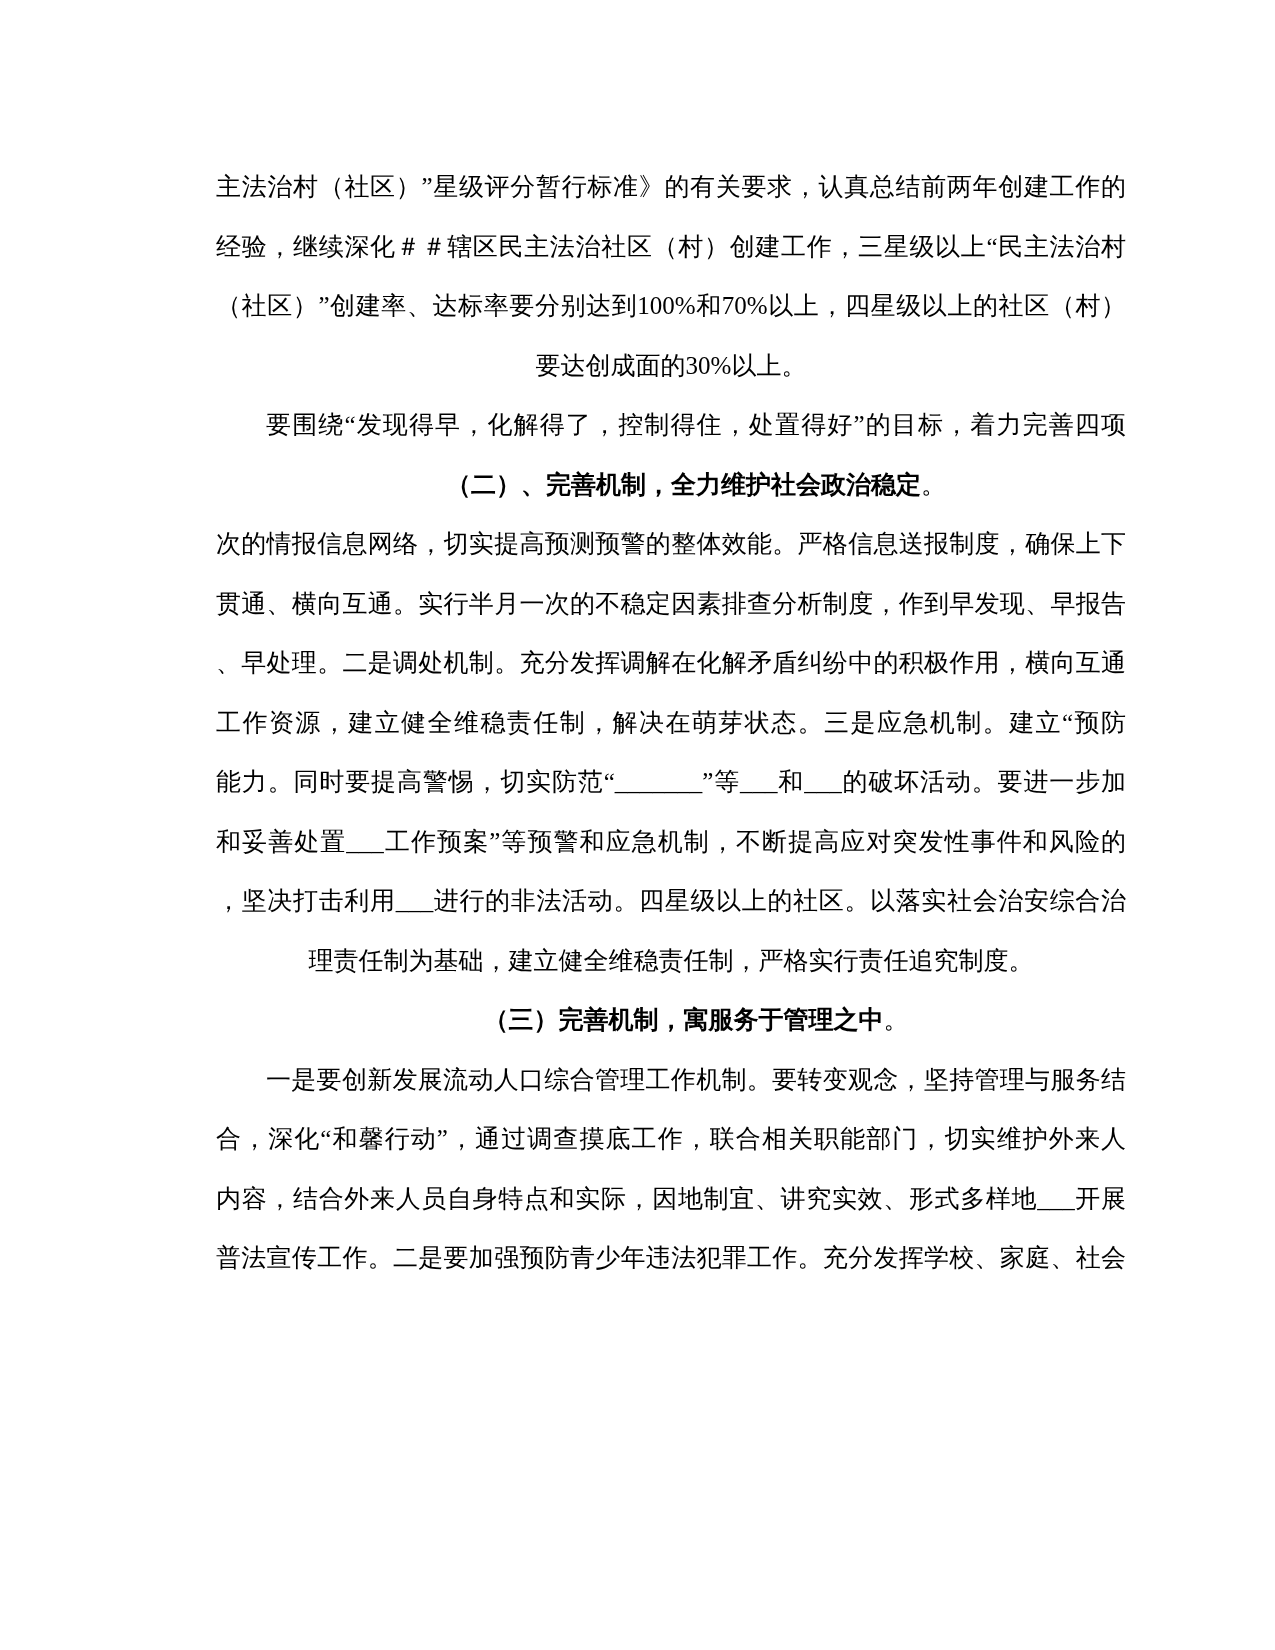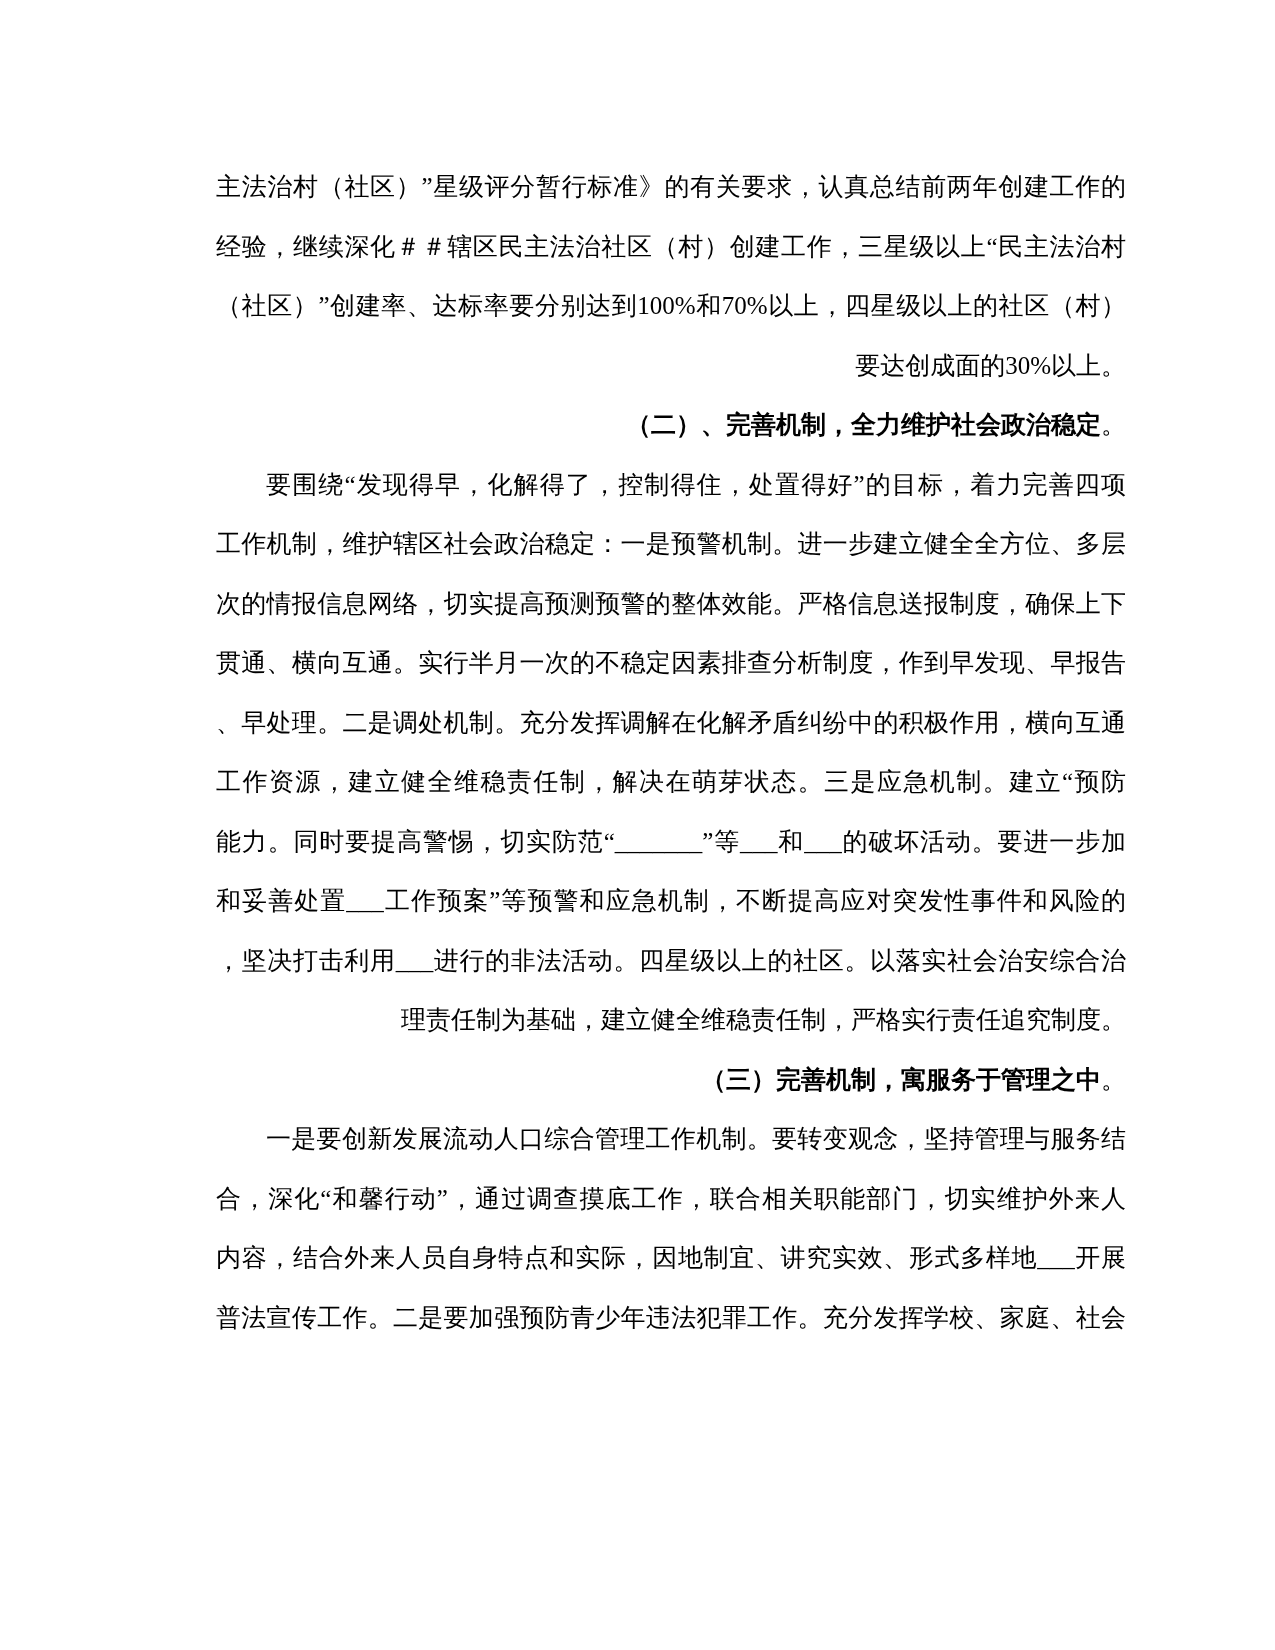--- a/index.html
+++ b/index.html
@@ -17,21 +17,21 @@
     left:180px;
     top:157px;
     width:910px;
     margin-left:36px;
   }
   .line{
     height:59.5px;
     line-height:59.5px;
     font-size:25px;
     letter-spacing:0;
-    text-align:right;
+    text-align:center;
   }
   .line.fill{
     text-align:justify;
     text-align-last:justify;
     -moz-text-align-last:justify;
   }
   .line.indent{
     text-indent:2em;
   }
   .line.heading{
@@ -45,23 +45,22 @@
 </style>
 </head>
 <body>
 
 <div class="page">
   <div class="text-block">
       <div class="line fill">主法治村（社区）”星级评分暂行标准》的有关要求，认真总结前两年创建工作的</div>
       <div class="line fill">经验，继续深化＃＃辖区民主法治社区（村）创建工作，三星级以上“民主法治村</div>
       <div class="line fill">（社区）”创建率、达标率要分别达到100%和70%以上，四星级以上的社区（村）</div>
       <div class="line">要达创成面的30%以上。</div>
+      <div class="line indent fill">要围绕“发现得早，化解得了，控制得住，处置得好”的目标，着力完善四项</div>
       <div class="line heading indent"><b>（二）、完善机制，全力维护社会政治稳定</b><span class="tail">。</span></div>
-      <div class="line indent fill">要围绕“发现得早，化解得了，控制得住，处置得好”的目标，着力完善四项</div>
-      <div class="line fill">工作机制，维护辖区社会政治稳定：一是预警机制。进一步建立健全全方位、多层</div>
       <div class="line fill">次的情报信息网络，切实提高预测预警的整体效能。严格信息送报制度，确保上下</div>
       <div class="line fill">贯通、横向互通。实行半月一次的不稳定因素排查分析制度，作到早发现、早报告</div>
       <div class="line fill">、早处理。二是调处机制。充分发挥调解在化解矛盾纠纷中的积极作用，横向互通</div>
       <div class="line fill">工作资源，建立健全维稳责任制，解决在萌芽状态。三是应急机制。建立“预防</div>
       <div class="line fill">能力。同时要提高警惕，切实防范“_______”等___和___的破坏活动。要进一步加</div>
       <div class="line fill">和妥善处置___工作预案”等预警和应急机制，不断提高应对突发性事件和风险的</div>
       <div class="line fill">，坚决打击利用___进行的非法活动。四星级以上的社区。以落实社会治安综合治</div>
       <div class="line">理责任制为基础，建立健全维稳责任制，严格实行责任追究制度。</div>
       <div class="line heading indent"><b>（三）完善机制，寓服务于管理之中</b><span class="tail">。</span></div>
       <div class="line indent fill">一是要创新发展流动人口综合管理工作机制。要转变观念，坚持管理与服务结</div>

